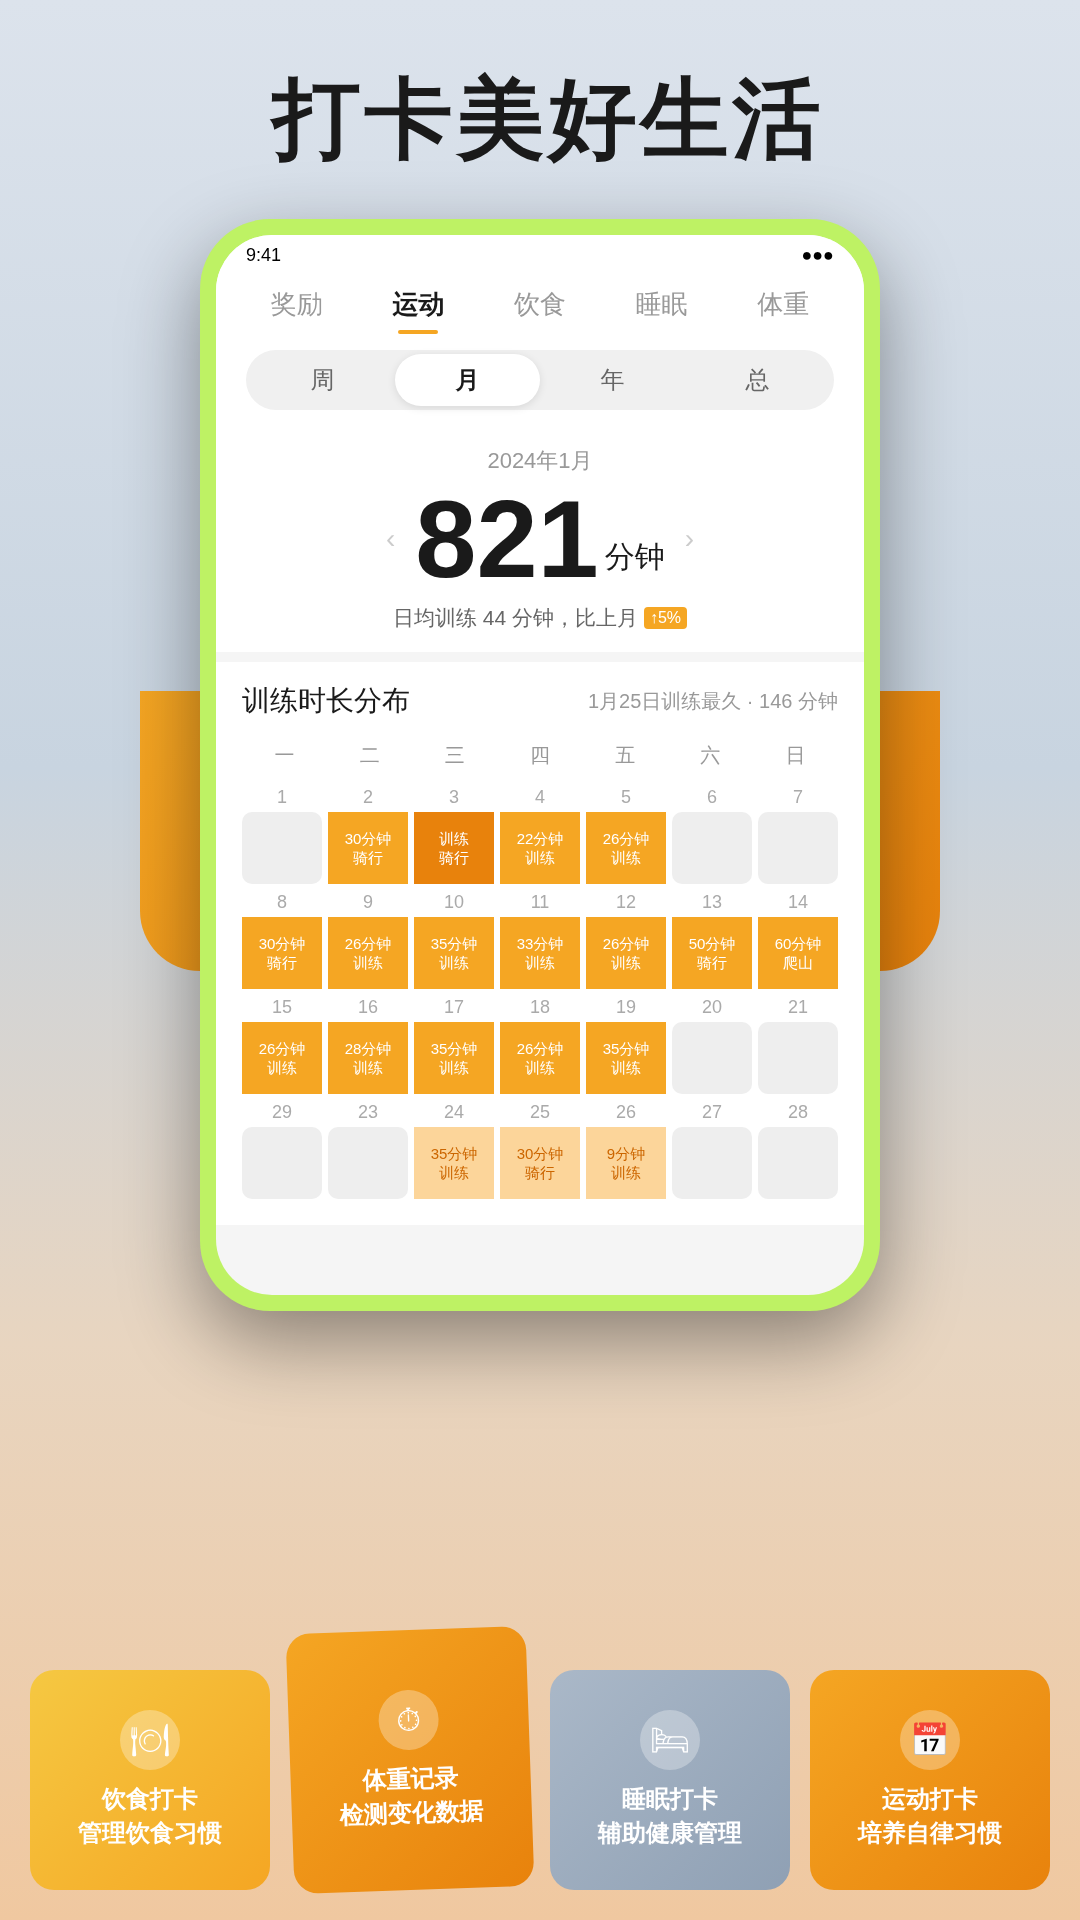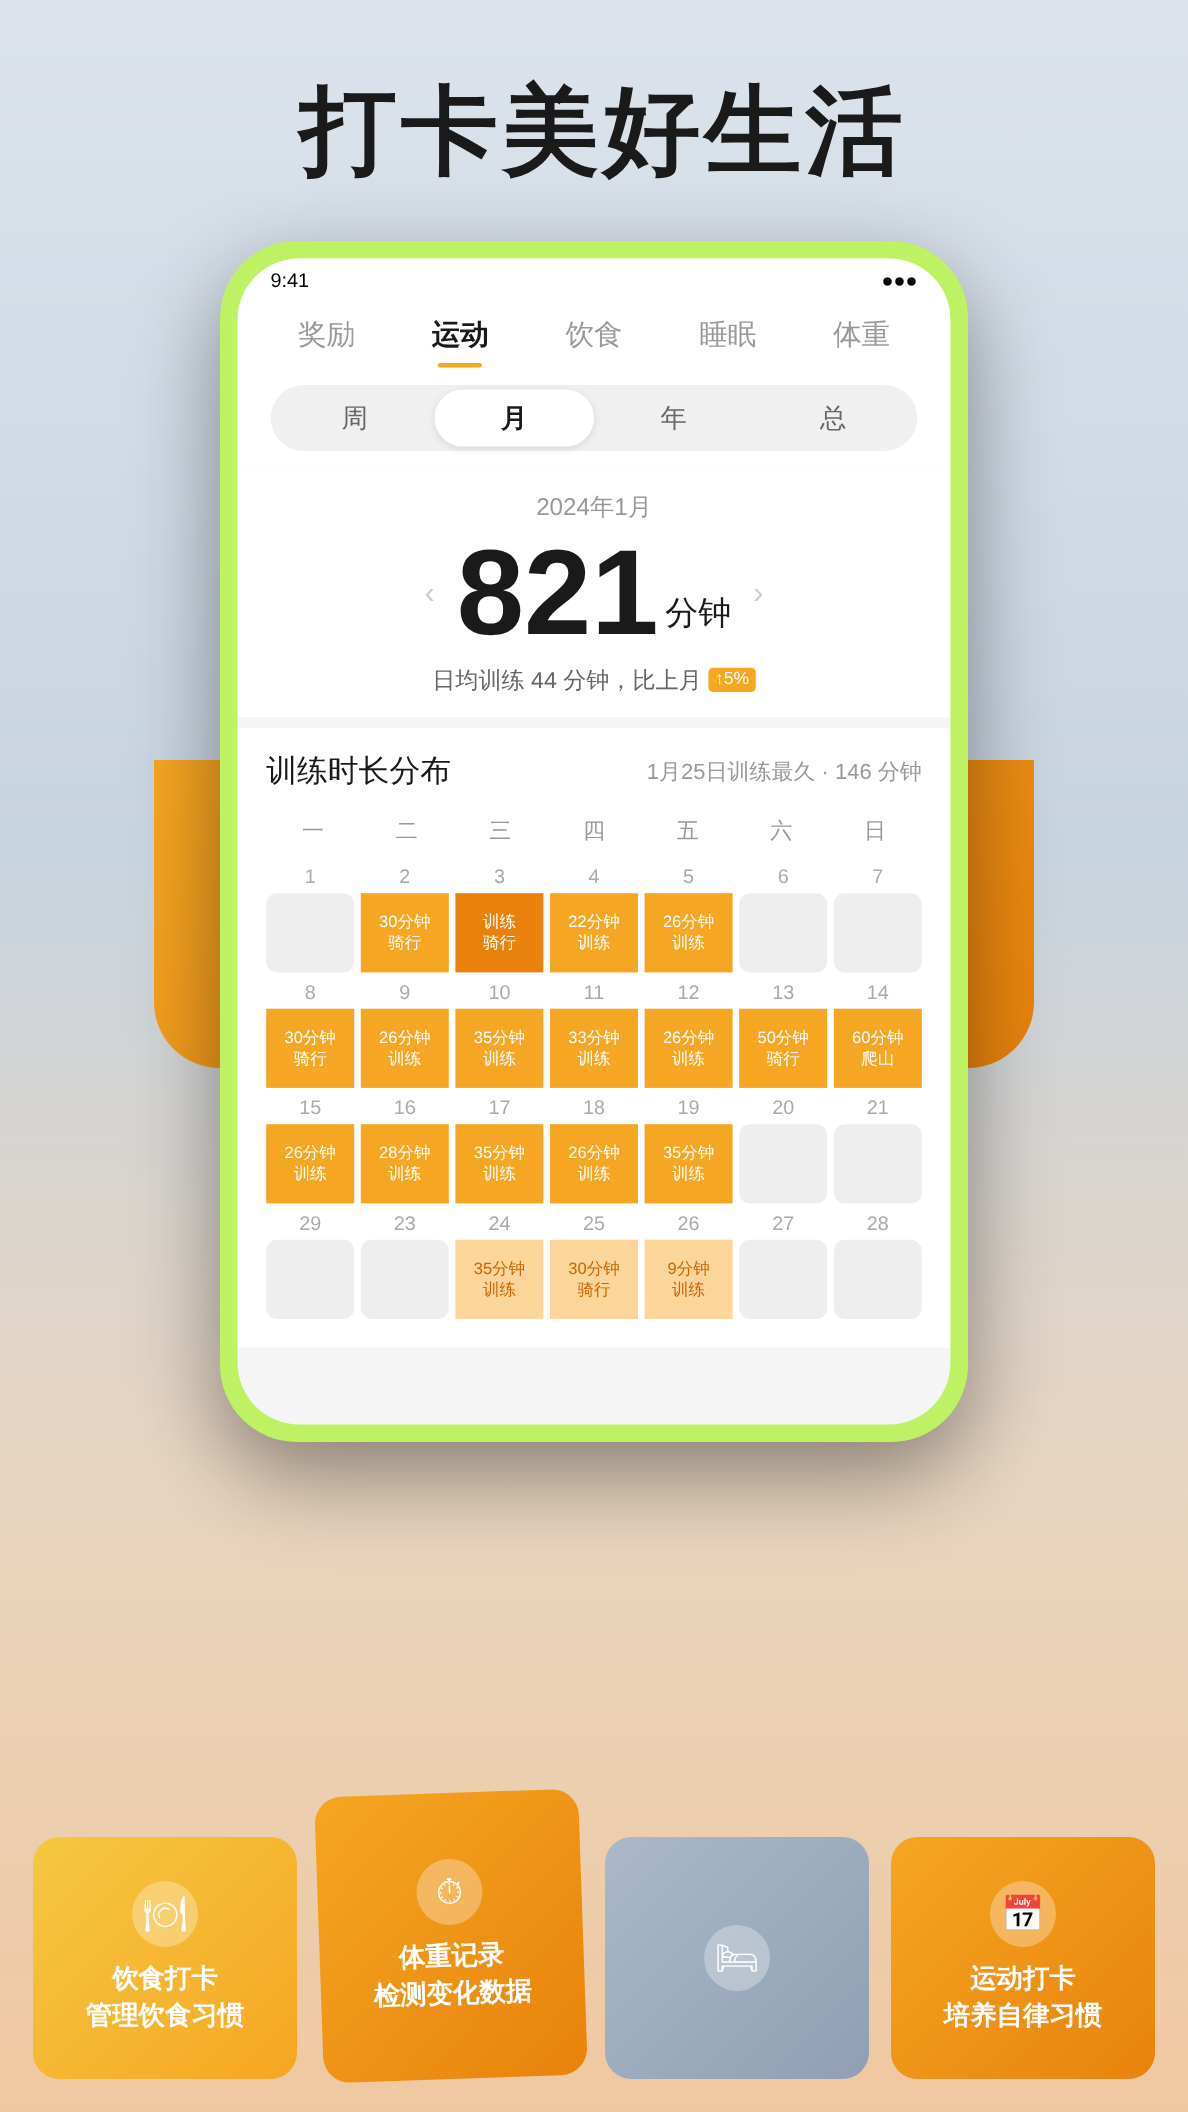--- a/index.html
+++ b/index.html
@@ -513,20 +513,21 @@
     <div class="card-label">饮食打卡<br>管理饮食习惯</div>
   </div>
 
   <div class="feature-card card-weight">
     <div class="card-icon">⏱</div>
     <div class="card-label">体重记录<br>检测变化数据</div>
   </div>
 
   <div class="feature-card card-sleep">
     <div class="card-icon">🛏</div>
+    <div class="card-label">睡眠打卡<br>辅助健康管理</div>
   </div>
 
   <div class="feature-card card-exercise">
     <div class="card-icon">📅</div>
     <div class="card-label">运动打卡<br>培养自律习惯</div>
   </div>
 
 </div>
 
 </body></html>

